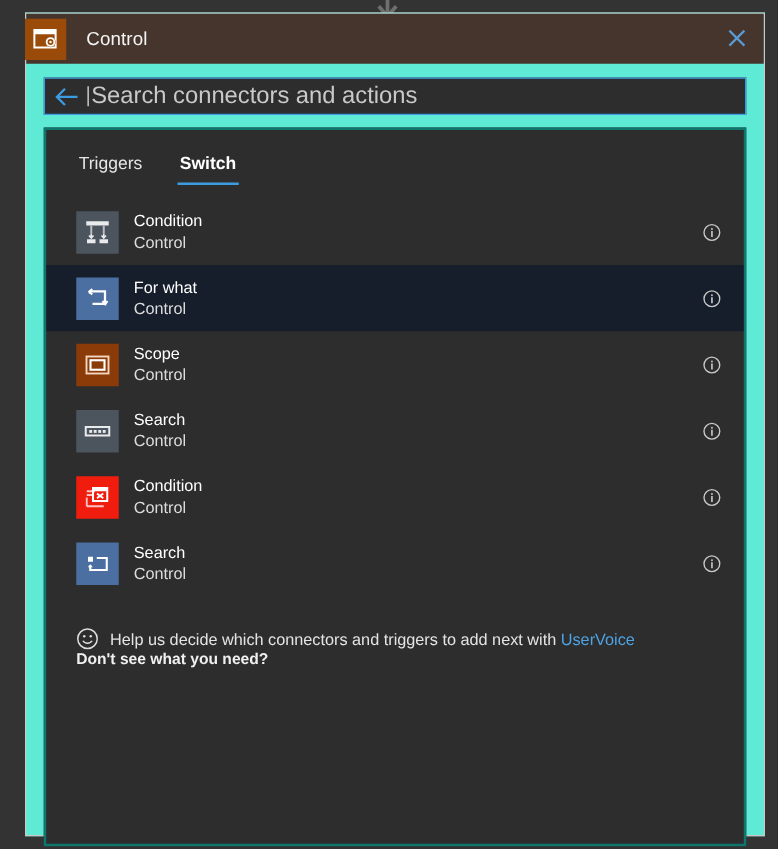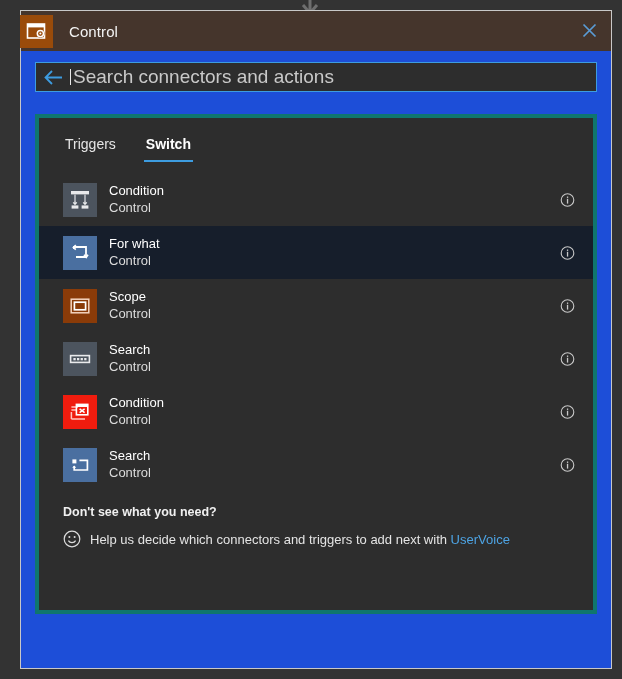--- a/index.html
+++ b/index.html
@@ -21,21 +21,21 @@
     left: 296px; top: -4px;
     width: 28px; height: 22px;
   }
 
   
   #panel {
     position: absolute;
     left: 20px; top: 10px;
     width: 592px; height: 659px;
     border: 1px solid #c8c8c8;
-    background: #1d4ed8;
+    background: #5eead4;
   }
 
   
   #titlebar {
     position: relative;
     height: 40px;
     background: #45352c;
     display: flex;
     align-items: center;
   }
@@ -87,23 +87,23 @@
     color: #cfcfcf;
     font-family: "Liberation Sans", sans-serif;
     font-size: 19px;
     padding: 0 4px 0 2px;
     height: 26px;
   }
   #search-input::placeholder { color: #c9c9c9; opacity: 1; }
 
   
   #content {
-    margin: 22px 14px 0 14px;
-    height: 500px;
-    border: 4px solid #0f766e;
+    margin: 10px 14px 0 14px;
+    height: 575px;
+    border: 2px solid #0f766e;
     background: #2d2d2d;
     position: relative;
     overflow: hidden;
   }
 
   
   #tabs {
     display: flex;
     padding: 14px 0 0 24px;
     gap: 26px;
@@ -352,29 +352,29 @@
             <circle cx="7.5" cy="7.5" r="6.3" fill="none" stroke="#c9c9c9" stroke-width="1.1"></circle>
             <rect x="6.9" y="4" width="1.3" height="1.4" fill="#c9c9c9"></rect>
             <rect x="6.9" y="6.3" width="1.3" height="4.8" fill="#c9c9c9"></rect>
           </svg>
         </div>
       </div>
 
     </div>
 
     <div id="footer">
-      <div id="footer-title">Don't see what you need?</div>
       <div id="footer-line">
         <svg id="smiley" viewBox="0 0 18 18">
           <circle cx="9" cy="9" r="7.8" fill="none" stroke="#dcdcdc" stroke-width="1.2"></circle>
           <circle cx="6.4" cy="7" r="1" fill="#dcdcdc"></circle>
           <circle cx="11.6" cy="7" r="1" fill="#dcdcdc"></circle>
           <path d="M5.4 10.6 C6.8 13.2, 11.2 13.2, 12.6 10.6" fill="none" stroke="#dcdcdc" stroke-width="1.2"></path>
         </svg>
         <div id="footer-text">
           <span>Help us decide which connectors and triggers to add next with</span>
           <a id="uservoice-link">UserVoice</a>
         </div>
       </div>
+      <div id="footer-title">Don't see what you need?</div>
     </div>
 
   </div>
 </div>
 
 </body></html>

